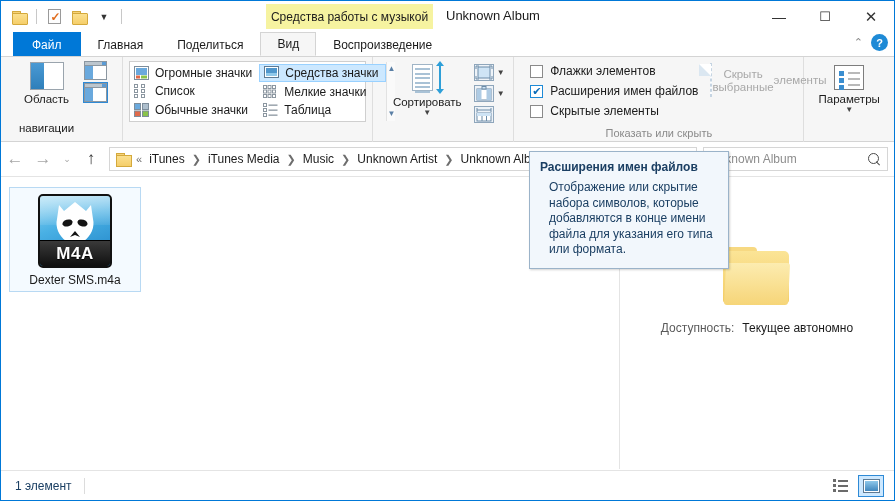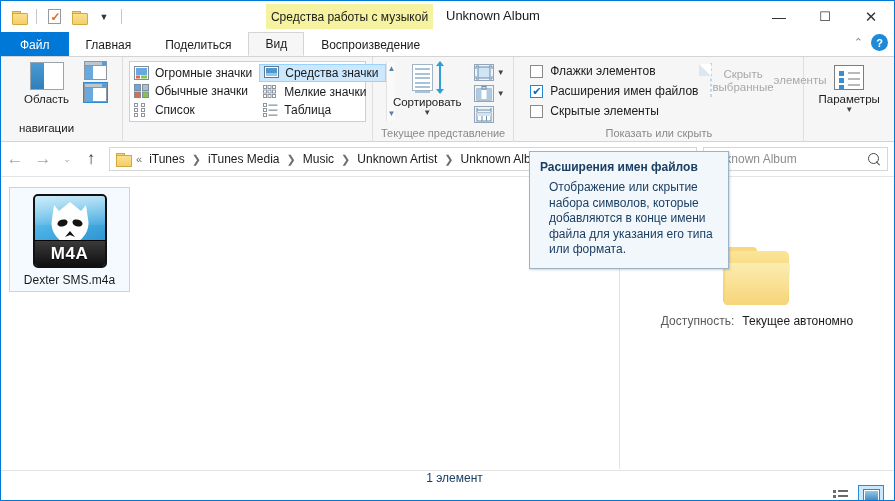--- a/index.html
+++ b/index.html
@@ -62,21 +62,21 @@
     display: flex; height: 31px;
   }
   .win-btn {
     width: 46px; height: 31px;
     display: flex; align-items: center; justify-content: center;
     color: #333;
   }
 
   
   #tabsrow {
-    position: absolute; left: 0; top: 31px; right: 0; height: 24px;
+    position: absolute; left: 12px; top: 31px; right: 0; height: 24px;
     display: flex; align-items: flex-end;
   }
   .tab {
     height: 24px; padding: 0 16px;
     display: flex; align-items: center; justify-content: center;
     font-size: 12px; color: #1b1b1b;
     border: 1px solid transparent;
     border-bottom: none;
   }
   .tab.file {
@@ -241,21 +241,21 @@
 
   
   #content {
     position: absolute; left: 0; top: 175px; right: 0; bottom: 31px;
     background: #fff;
     border-top: 1px solid #e4e4e4;
     display: flex;
   }
   #filelist { flex: 1; position: relative; padding: 10px 8px; }
   .file-item {
-    width: 121px; padding: 6px 2px 4px 2px;
+    width: 132px; padding: 6px 2px 4px 2px;
     display: flex; flex-direction: column; align-items: center;
     border: 1px solid #b8d9f3; background: #f4faff;
   }
   .m4a-icon {
     width: 74px; height: 74px; position: relative;
     border: 2px solid #111; border-radius: 5px;
     background: linear-gradient(160deg,#8fd4f2 0%,#49b0e4 40%,#1b7fc4 100%);
     overflow: hidden;
   }
   .m4a-icon .gloss {
@@ -291,42 +291,42 @@
   .big-folder .tab {
     position: absolute; left: 0; top: 0; width: 30px; height: 9px;
     background: #f7d982; border-radius: 2px 4px 0 0;
   }
   .big-folder .front {
     position: absolute; left: 2px; top: 16px; width: 64px; height: 42px;
     background: linear-gradient(#fcecb0, #f6d578);
     border-radius: 1px 3px 3px 3px;
     transform: skewX(-3deg);
   }
-  .detail-row { display: flex; gap: 8px; margin-top: 9px; font-size: 12px; }
+  .detail-row { display: flex; gap: 8px; margin-top: 16px; font-size: 12px; }
   .detail-key { color: #5a5a5a; }
   .detail-val { color: #1b1b1b; }
 
   
   #tooltip {
     position: absolute; left: 528px; top: 150px;
     width: 200px;
     background: #f2f7fc;
     border: 1px solid #9bb3c9;
     padding: 8px 10px 10px 10px;
     z-index: 50;
     box-shadow: 1px 1px 2px rgba(0,0,0,.18);
   }
   #tooltip .tt-title { font-size: 12px; font-weight: bold; color: #1b3f63; margin-bottom: 6px; }
   #tooltip .tt-body { font-size: 12px; color: #1b3f63; line-height: 15.5px; padding-left: 9px; }
 
   
   #statusbar {
     position: absolute; left: 0; right: 0; bottom: 0; height: 30px;
     background: #fff; border-top: 1px solid #e4e4e4;
-    display: flex; align-items: center; flex-direction: column;
+    display: flex; align-items: center;
   }
   #status-text { font-size: 12px; color: #1b3f63; padding-left: 14px; }
   #status-sep { width: 1px; height: 16px; background: #dcdcdc; margin-left: 12px; }
   #view-toggles { margin-left: auto; display: flex; align-items: center; gap: 4px; padding-right: 10px; }
   .vt { width: 26px; height: 22px; display: flex; align-items: center; justify-content: center; }
   .vt.sel { background: #cce8ff; border: 1px solid #2e8ad6; }
   .vt-details { width: 17px; height: 13px; display: flex; flex-direction: column; justify-content: space-between; }
   .vt-details i { display: flex; align-items: center; gap: 2px; height: 3px; }
   .vt-details i b { display:block; width:3px; height:3px; background:#6b6b6b; }
   .vt-details i s { display:block; width:10px; height:2px; background:#6b6b6b; text-decoration:none; }
@@ -425,40 +425,40 @@
                     <rect x="2" y="2" width="11" height="7" fill="#6aa9dd"></rect>
                     <rect x="2" y="9.5" width="4" height="3" fill="#e06a4a"></rect>
                     <rect x="7" y="9.5" width="6" height="3" fill="#8ac34a"></rect>
                   </svg>
               </span>
               <span>Огромные значки</span>
             </div>
             <div class="viewitem">
               <span class="ico16">
                 <svg width="15" height="14" viewBox="0 0 15 14">
-                    <rect x="0.5" y="0.5" width="6" height="6" fill="#6aa9dd" stroke="#7d8d9b"></rect>
-                    <rect x="8.5" y="0.5" width="6" height="6" fill="#aebfcd" stroke="#7d8d9b"></rect>
-                    <rect x="0.5" y="8" width="6" height="5.5" fill="#e06a4a" stroke="#7d8d9b"></rect>
-                    <rect x="8.5" y="8" width="6" height="5.5" fill="#8ac34a" stroke="#7d8d9b"></rect>
-                  </svg>
-              </span>
-              <span>Обычные значки</span>
-            </div>
-            <div class="viewitem">
-              <span class="ico16">
-                <svg width="15" height="14" viewBox="0 0 15 14">
                     <rect x="0.5" y="0.5" width="3" height="3" fill="#fff" stroke="#8b96a0"></rect>
                     <rect x="0.5" y="5.5" width="3" height="3" fill="#fff" stroke="#8b96a0"></rect>
                     <rect x="0.5" y="10.5" width="3" height="3" fill="#fff" stroke="#8b96a0"></rect>
                     <rect x="7.5" y="0.5" width="3" height="3" fill="#fff" stroke="#8b96a0"></rect>
                     <rect x="7.5" y="5.5" width="3" height="3" fill="#fff" stroke="#8b96a0"></rect>
                     <rect x="7.5" y="10.5" width="3" height="3" fill="#fff" stroke="#8b96a0"></rect>
                   </svg>
               </span>
               <span>Список</span>
+            </div>
+            <div class="viewitem">
+              <span class="ico16">
+                <svg width="15" height="14" viewBox="0 0 15 14">
+                    <rect x="0.5" y="0.5" width="6" height="6" fill="#6aa9dd" stroke="#7d8d9b"></rect>
+                    <rect x="8.5" y="0.5" width="6" height="6" fill="#aebfcd" stroke="#7d8d9b"></rect>
+                    <rect x="0.5" y="8" width="6" height="5.5" fill="#e06a4a" stroke="#7d8d9b"></rect>
+                    <rect x="8.5" y="8" width="6" height="5.5" fill="#8ac34a" stroke="#7d8d9b"></rect>
+                  </svg>
+              </span>
+              <span>Обычные значки</span>
             </div>
           </div>
           <div class="viewcol">
             <div class="viewitem sel">
               <span class="ico16">
                 <svg width="15" height="12" viewBox="0 0 15 12">
                     <rect x="0.5" y="0.5" width="14" height="11" fill="#fff" stroke="#5e7a93"></rect>
                     <rect x="2" y="2" width="11" height="8" fill="#4f96cc"></rect>
                     <rect x="2" y="7" width="11" height="3" fill="#8fc8ea"></rect>
                   </svg>
@@ -548,21 +548,20 @@
               <svg width="18" height="15" viewBox="0 0 18 15">
                   <path d="M2 3h14M2 1v4M16 1v4" stroke="#6d8ca8" fill="none"></path>
                   <rect x="2" y="6" width="14" height="8" fill="#fff" stroke="#6d8ca8"></rect>
                   <rect x="2" y="6" width="14" height="3" fill="#cfe4f5"></rect>
                   <path d="M7 9v5M11.5 9v5" stroke="#6d8ca8"></path>
                 </svg>
             </span>
           </span>
         </div>
       </div>
-      <div class="rgroup-label">Текущее представление</div>
     </div>
 
     <div class="rgroup" style="width:290px">
       <div class="rgroup-body" style="padding-top:4px;">
         <div style="display:flex;flex-direction:column;margin-left:10px;">
           <label class="chkrow">
             <span class="chkbox"></span>
             <span>Флажки элементов</span>
           </label>
           <label class="chkrow">

